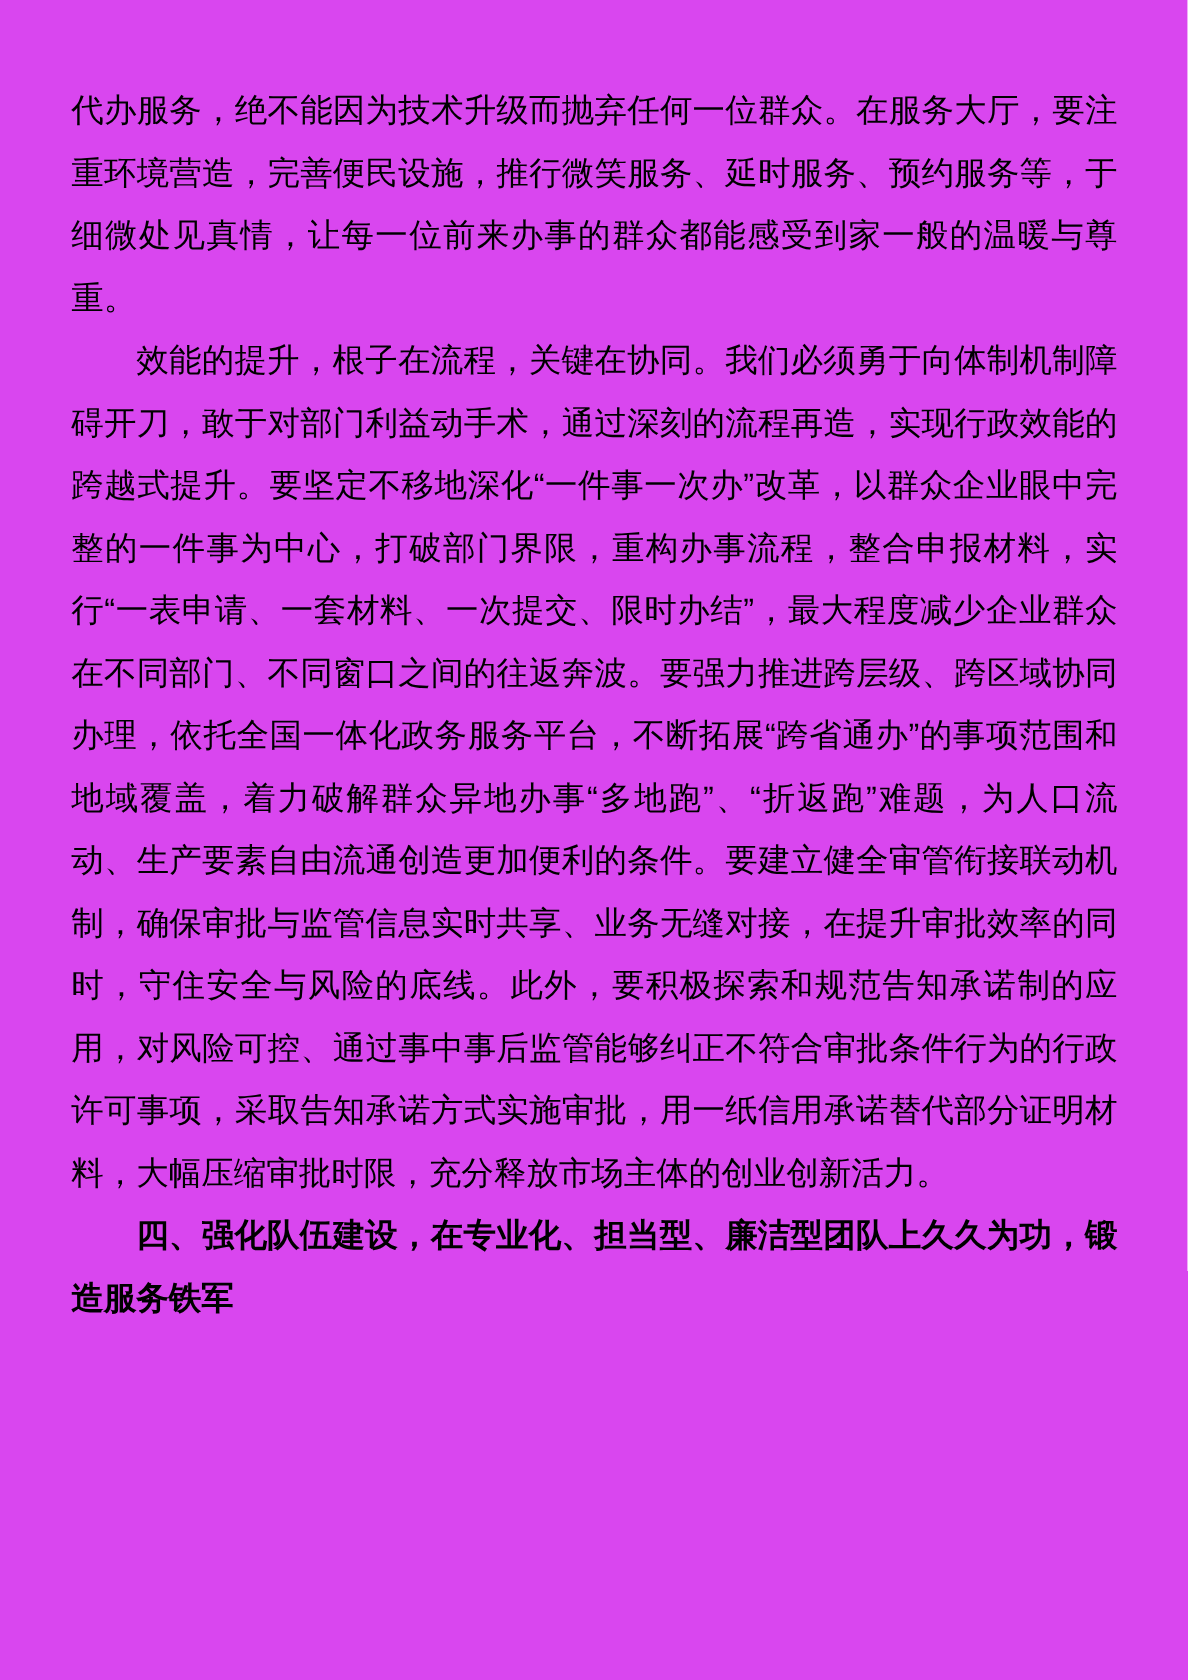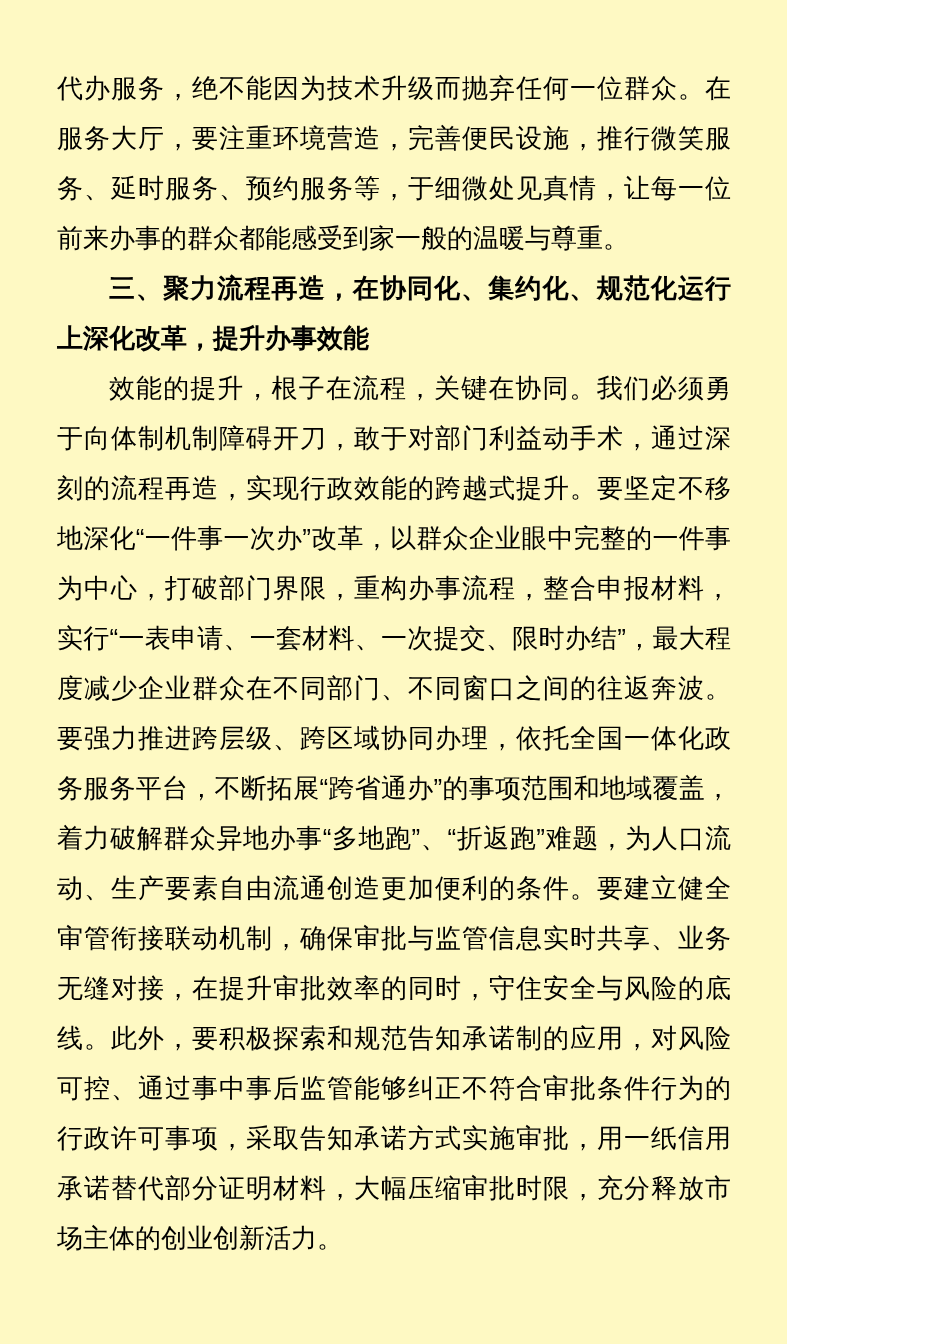--- a/index.html
+++ b/index.html
@@ -2,24 +2,24 @@
 <html><head>
 <meta charset="utf-8">
 <style>
   html, body {
     margin: 0;
     padding: 0;
     background: #ffffff;
   }
   .page {
     position: relative;
-    width: 787px;
+    width: 950px;
     height: 1344px;
     box-sizing: border-box;
-    background: #fef9c3;
+    background: #d946ef;
     color: #000000;
     padding: 63px 56px 0 57px;
     overflow: hidden;
     font-family: "Liberation Sans", "DejaVu Sans", sans-serif;
     font-size: 26px;
     line-height: 50px;
     text-align: justify;
     word-break: normal;
   }
   .para {
@@ -32,15 +32,15 @@
   }
   .para.heading {
     font-weight: bold;
   }
 </style>
 </head>
 <body>
 
 <div class="page">
   <p class="para continuation">代办服务，绝不能因为技术升级而抛弃任何一位群众。在服务大厅，要注重环境营造，完善便民设施，推行微笑服务、延时服务、预约服务等，于细微处见真情，让每一位前来办事的群众都能感受到家一般的温暖与尊重。</p>
-  <p class="para heading">三、聚力流程再造，在协同化、集约化、规范化运行上深化改革，提升办事效能</p>
   <p class="para">效能的提升，根子在流程，关键在协同。我们必须勇于向体制机制障碍开刀，敢于对部门利益动手术，通过深刻的流程再造，实现行政效能的跨越式提升。要坚定不移地深化“一件事一次办”改革，以群众企业眼中完整的一件事为中心，打破部门界限，重构办事流程，整合申报材料，实行“一表申请、一套材料、一次提交、限时办结”，最大程度减少企业群众在不同部门、不同窗口之间的往返奔波。要强力推进跨层级、跨区域协同办理，依托全国一体化政务服务平台，不断拓展“跨省通办”的事项范围和地域覆盖，着力破解群众异地办事“多地跑”、“折返跑”难题，为人口流动、生产要素自由流通创造更加便利的条件。要建立健全审管衔接联动机制，确保审批与监管信息实时共享、业务无缝对接，在提升审批效率的同时，守住安全与风险的底线。此外，要积极探索和规范告知承诺制的应用，对风险可控、通过事中事后监管能够纠正不符合审批条件行为的行政许可事项，采取告知承诺方式实施审批，用一纸信用承诺替代部分证明材料，大幅压缩审批时限，充分释放市场主体的创业创新活力。</p>
+  <p class="para heading">四、强化队伍建设，在专业化、担当型、廉洁型团队上久久为功，锻造服务铁军</p>
 </div>
 
 </body></html>

